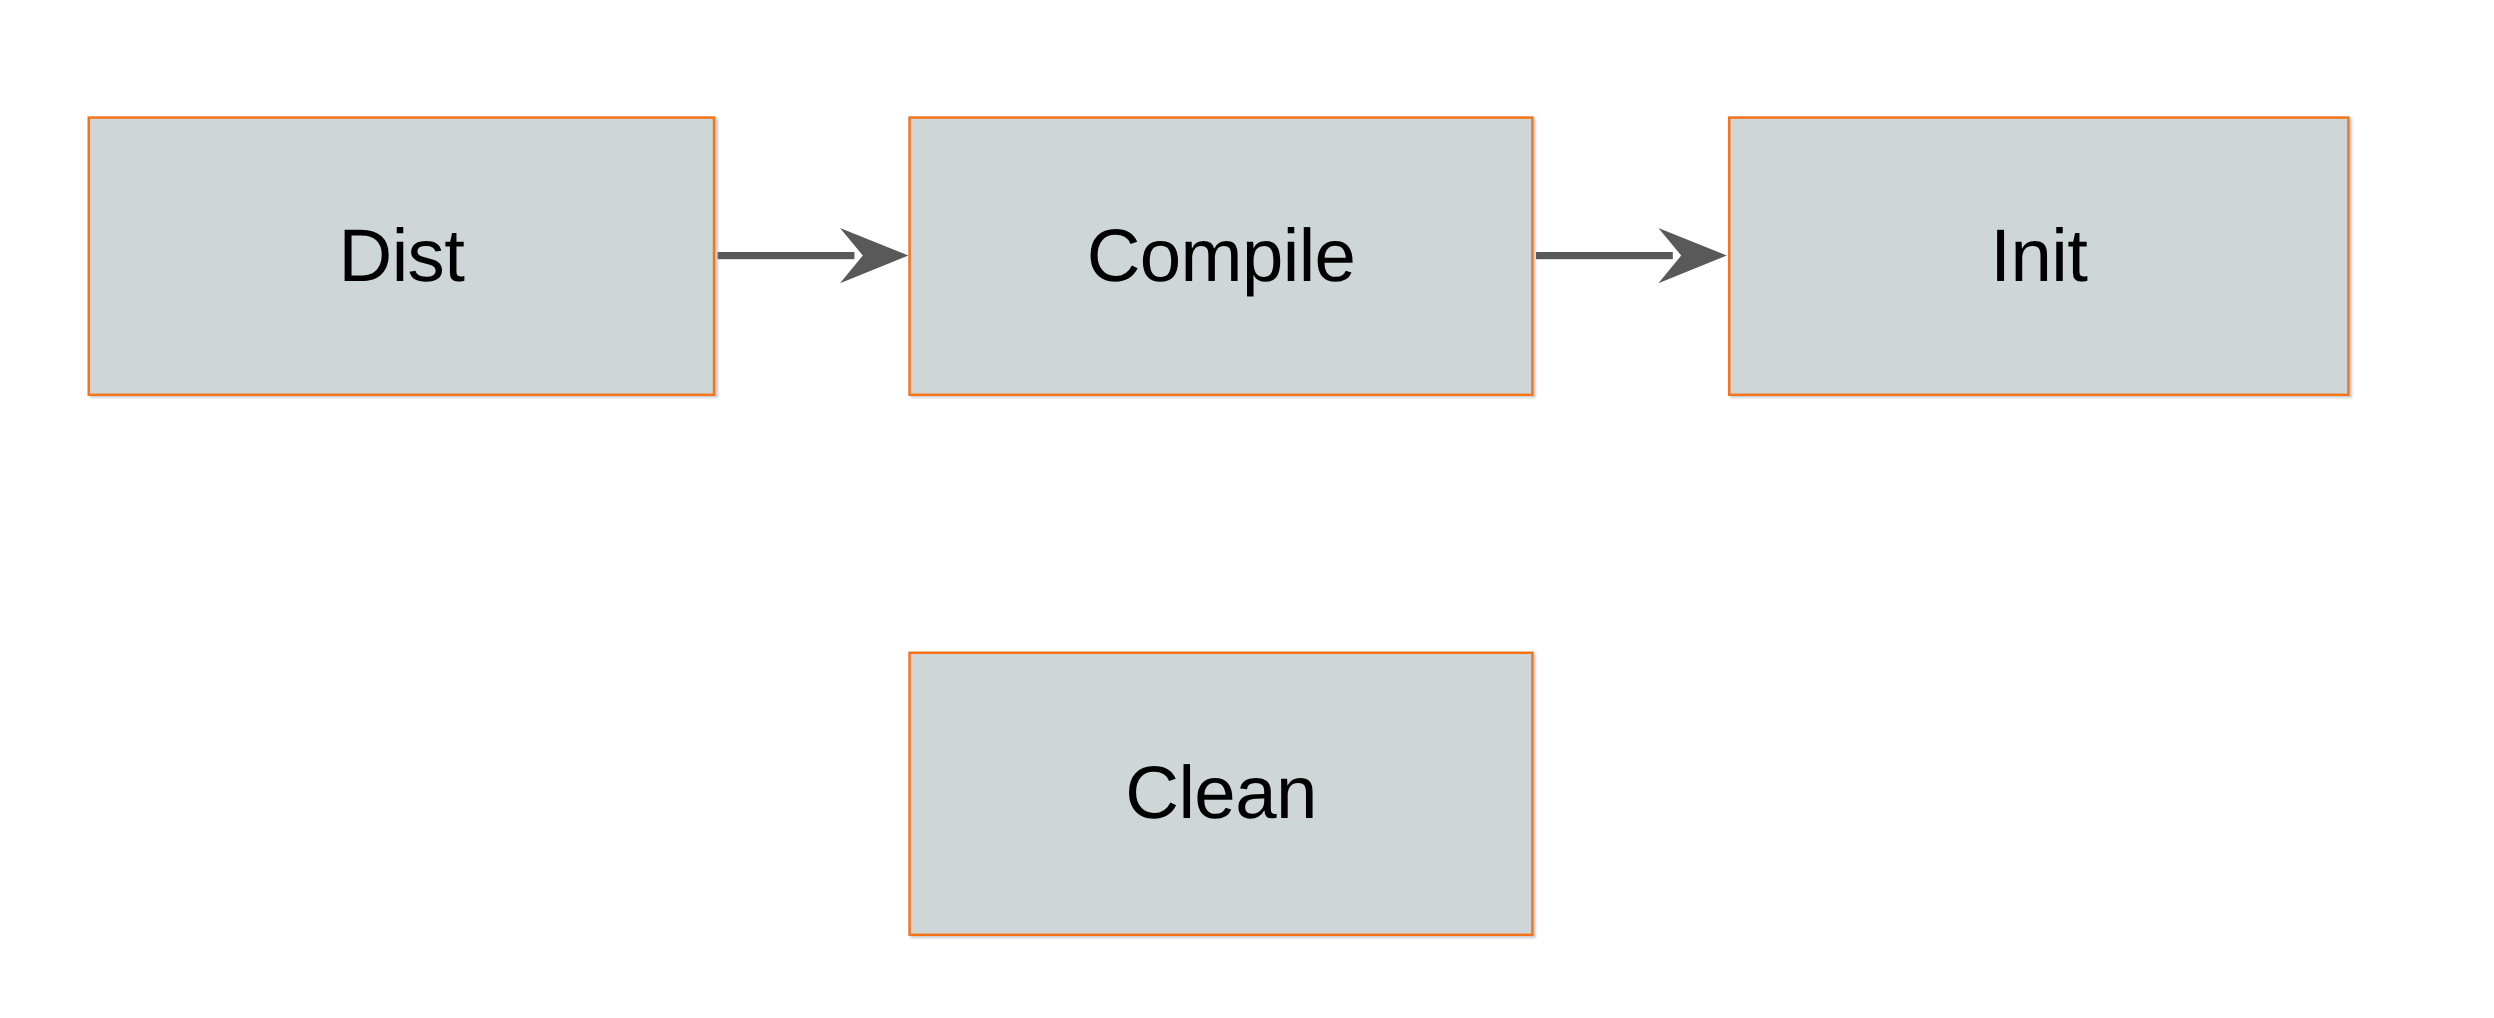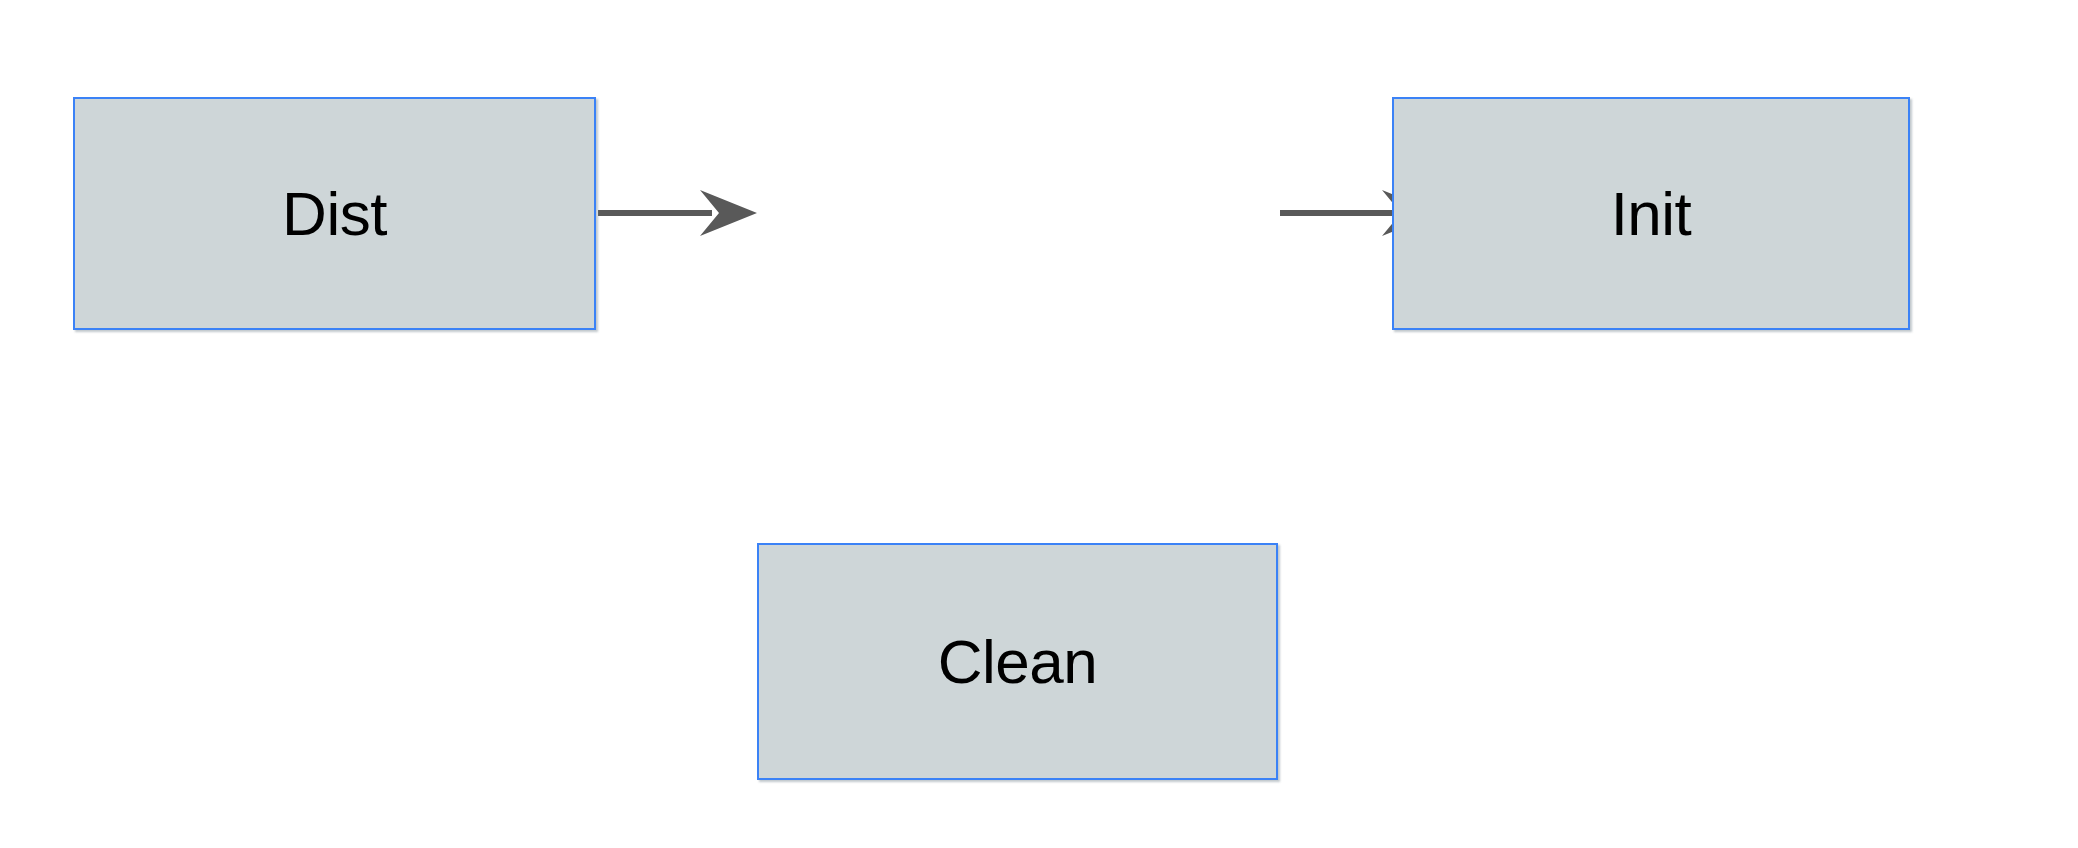--- a/index.html
+++ b/index.html
@@ -15,21 +15,21 @@
     position: relative;
     width: 2078px;
     height: 848px;
     background: #ffffff;
     overflow: hidden;
   }
   .node {
     position: absolute;
     box-sizing: border-box;
     background: #ced6d8;
-    border: 2px solid #3b82f6;
+    border: 2px solid #f97316;
     box-shadow: 2px 2px 2px rgba(120,135,145,0.45);
     display: flex;
     align-items: center;
     justify-content: center;
   }
   .node-label {
     font-family: "Liberation Sans", sans-serif;
     font-size: 62px;
     font-weight: 300;
     color: #000000;
@@ -42,21 +42,21 @@
     position: absolute;
     left: 0;
     top: 0;
     width: 2078px;
     height: 848px;
     pointer-events: none;
   }
   
   #node-dist    { left: 73px;   top: 97px;  width: 523px; height: 233px; }
   #node-compile { left: 757px;  top: 97px;  width: 521px; height: 233px; }
-  #node-init    { left: 1392px; top: 97px;  width: 518px; height: 233px; }
+  #node-init    { left: 1440px; top: 97px;  width: 518px; height: 233px; }
   #node-clean   { left: 757px;  top: 511px; width: 521px; height: 237px; margin-top: 32px; }
 </style>
 </head>
 <body>
 
 <div id="canvas">
 
   <svg class="edge-layer" viewBox="0 0 2078 848" width="2078" height="848" xmlns="http://www.w3.org/2000/svg">
 
     <g>
@@ -67,20 +67,23 @@
     <g>
       <rect x="1280" y="210" width="114" height="6" fill="#595959"></rect>
       <path d="M 1382 190 L 1439 213 L 1382 236 L 1401 213 Z" fill="#595959"></path>
     </g>
   </svg>
 
   <div class="node" id="node-dist">
     <span class="node-label">Dist</span>
   </div>
 
+  <div class="node" id="node-compile">
+    <span class="node-label">Compile</span>
+  </div>
 
   <div class="node" id="node-init">
     <span class="node-label">Init</span>
   </div>
 
   <div class="node" id="node-clean">
     <span class="node-label">Clean</span>
   </div>
 
 </div>

